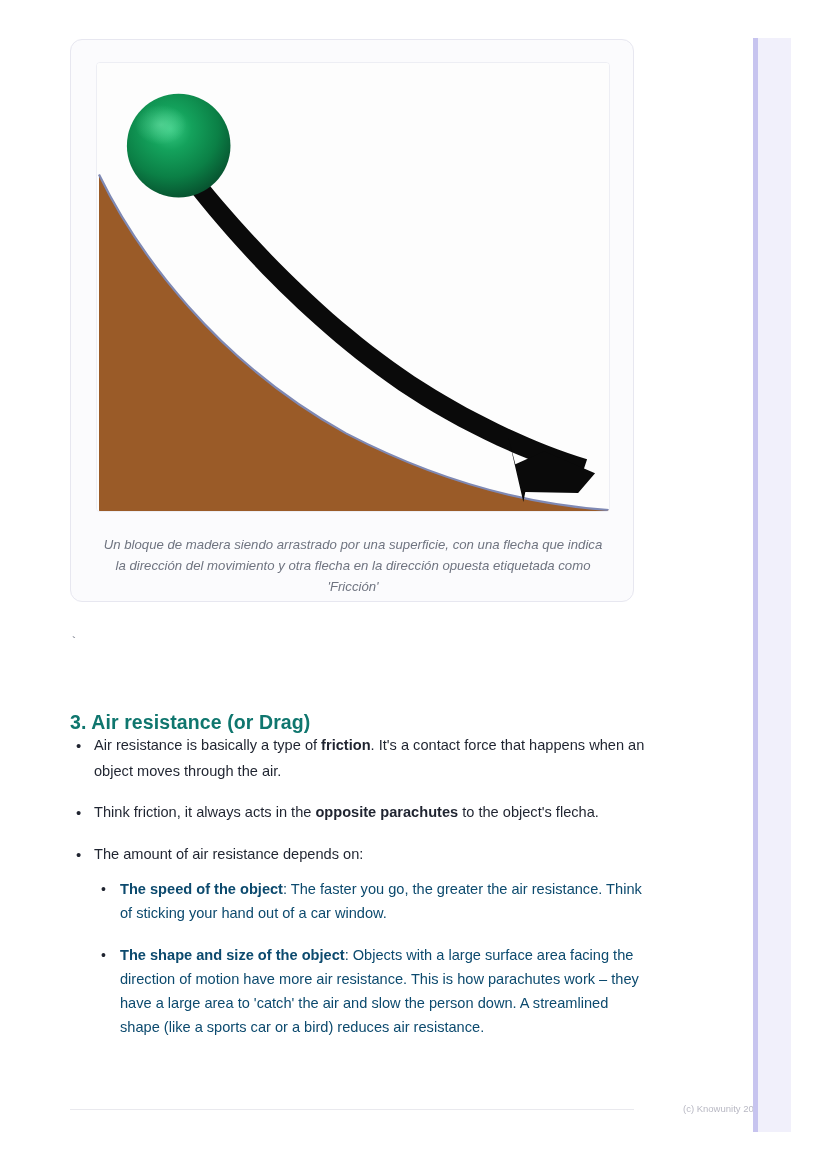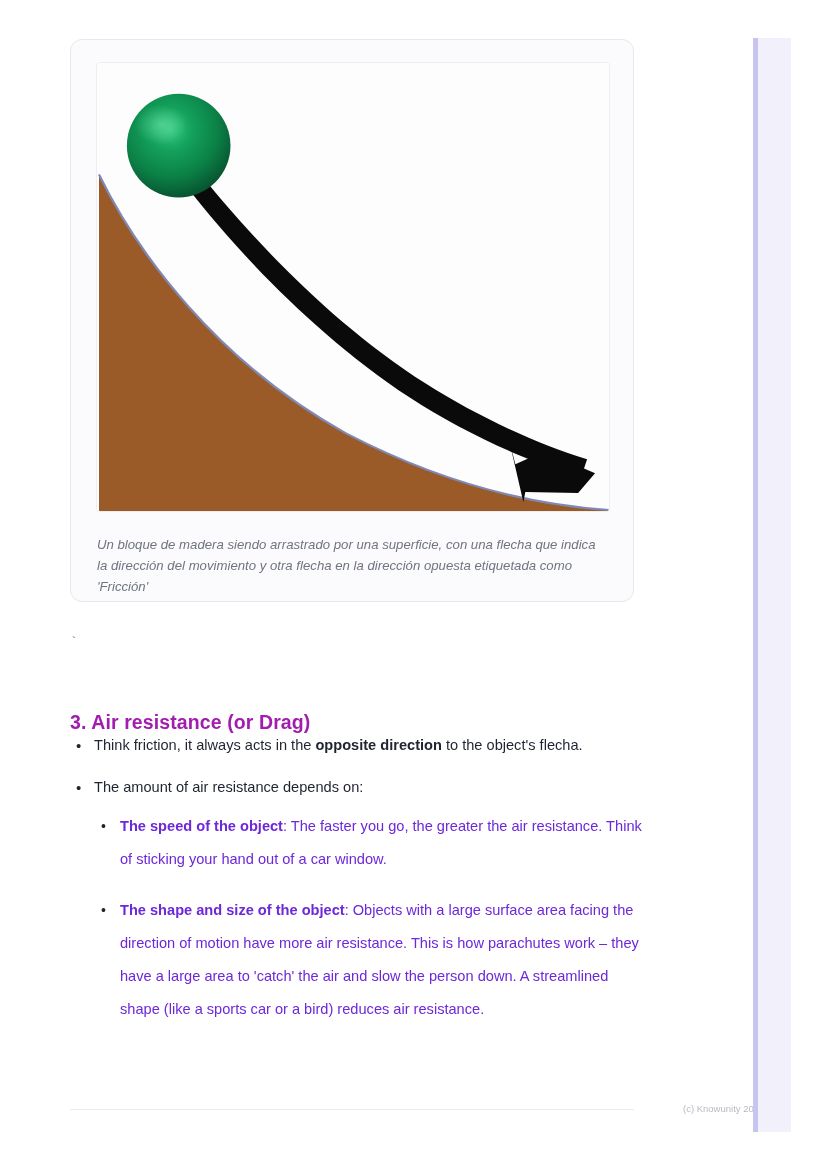--- a/index.html
+++ b/index.html
@@ -49,21 +49,21 @@
     border-radius: 4px;
     overflow: hidden;
   }
   .figure-media svg { display: block; width: 100%; height: 100%; }
 
   .figure-caption {
     position: absolute;
     left: 26px;
     top: 494px;
     width: 512px;
-    text-align: left;
+    text-align: center;
     font-size: 13.2px;
     line-height: 21px;
     font-style: italic;
     color: #6f7480;
   }
 
   
   .stray-tick {
     position: absolute;
     left: 70px;
@@ -117,22 +117,22 @@
   ul.lvl2 {
     margin: 10px 0 0 0;
     padding: 0;
     list-style: none;
   }
   ul.lvl2 > li {
     position: relative;
     padding-left: 26px;
     margin: 0 0 18px 0;
     font-size: 14.6px;
-    line-height: 33px;
-    color: #6d28d9;
+    line-height: 24px;
+    color: #0c4a6e;
   }
   ul.lvl2 > li:before {
     content: "\2022";
     position: absolute;
     left: 7px;
     top: 0;
     font-size: 14px;
     color: #1f2430;
   }
   ul.lvl2 > li:last-child { margin-bottom: 8px; }
@@ -214,29 +214,32 @@
         <circle cx="82" cy="83" r="52" fill="url(#ballGrad)"></circle>
         <ellipse cx="64" cy="62" rx="26" ry="20" fill="url(#ballHi)"></ellipse>
       </svg>
     </div>
 
     <div class="figure-caption">Un bloque de madera siendo arrastrado por una superficie, con una flecha que indica la dirección del movimiento y otra flecha en la dirección opuesta etiquetada como 'Fricción'</div>
   </div>
 
   <div class="stray-tick">`</div>
 
-  <h2 class="section-heading" style="color: #a21caf;">3. Air resistance (or Drag)</h2>
+  <h2 class="section-heading" style="color: #0f766e;">3. Air resistance (or Drag)</h2>
 
   <div class="content">
     <ul class="lvl1">
 
-
-
       <li>
-        <span><span>Think friction, it always acts in the </span><span class="b">opposite direction</span><span> to the object's flecha.</span></span>
+        <span><span>Air resistance is basically a type of </span><span class="b">friction</span><span>. It's a contact force that happens when an object moves through the air.</span></span>
+      </li>
+
+
+      <li>
+        <span><span>Think friction, it always acts in the </span><span class="b">opposite parachutes</span><span> to the object's flecha.</span></span>
       </li>
 
       <li>
         <span><span>The amount of air resistance depends on:</span></span>
         <ul class="lvl2">
           <li>
             <span><span class="b">The speed of the object</span><span>: The faster you go, the greater the air resistance. Think of sticking your hand out of a car window.</span></span>
           </li>
           <li>
             <span><span class="b">The shape and size of the object</span><span>: Objects with a large surface area facing the direction of motion have more air resistance. This is how parachutes work – they have a large area to 'catch' the air and slow the person down. A streamlined shape (like a sports car or a bird) reduces air resistance.</span></span>

